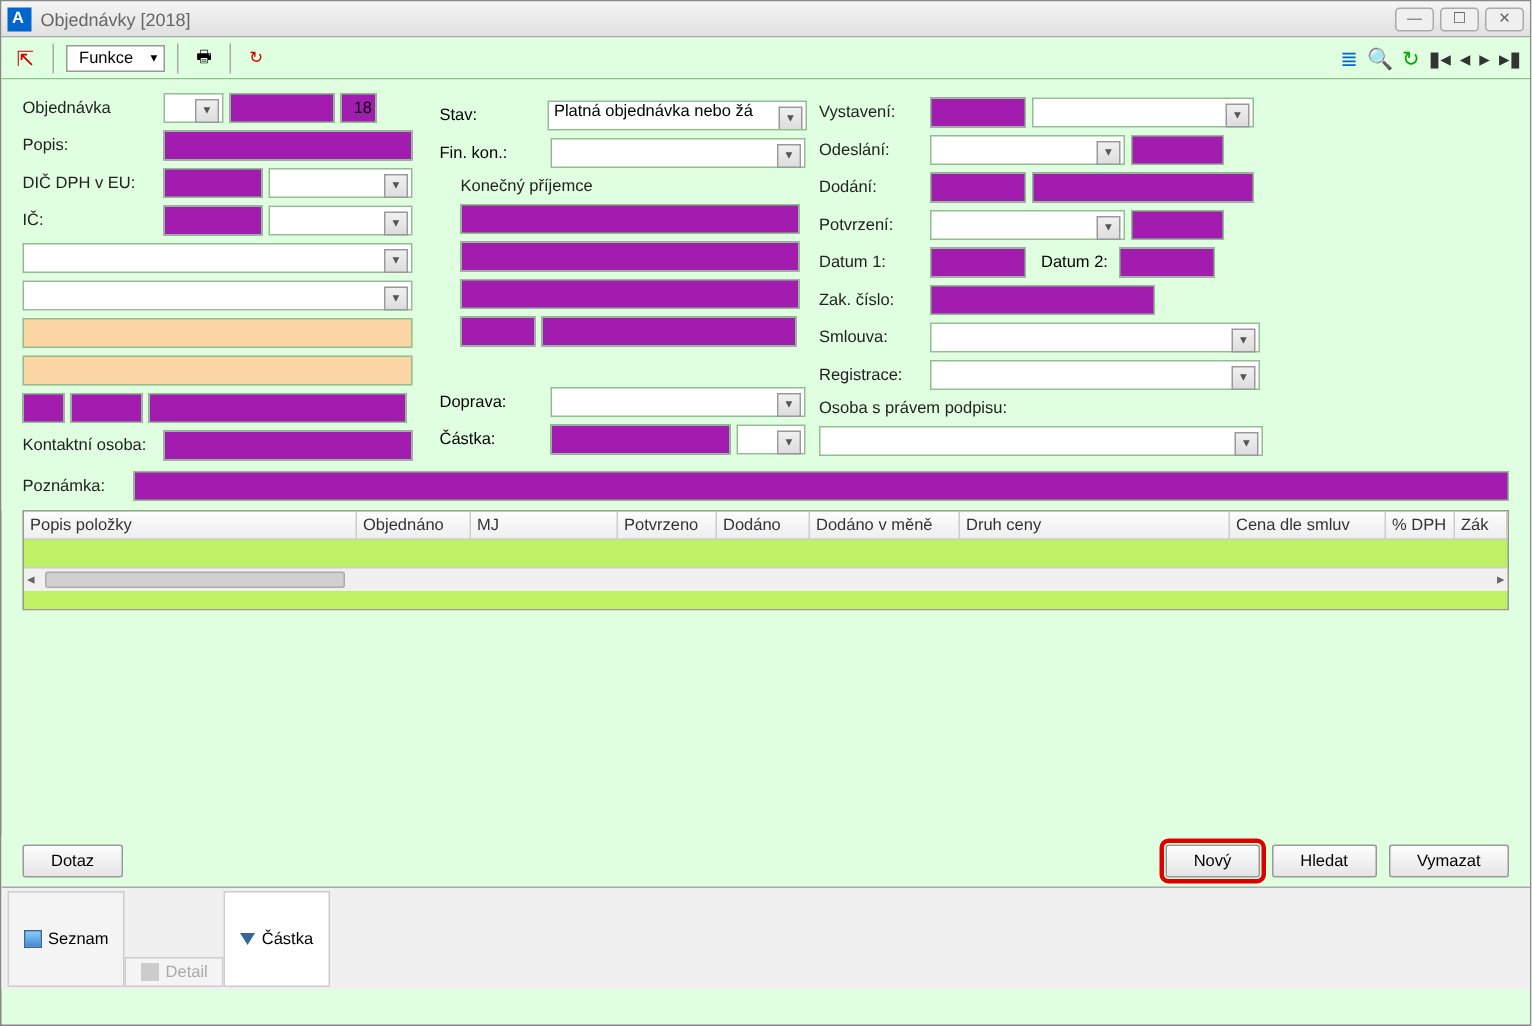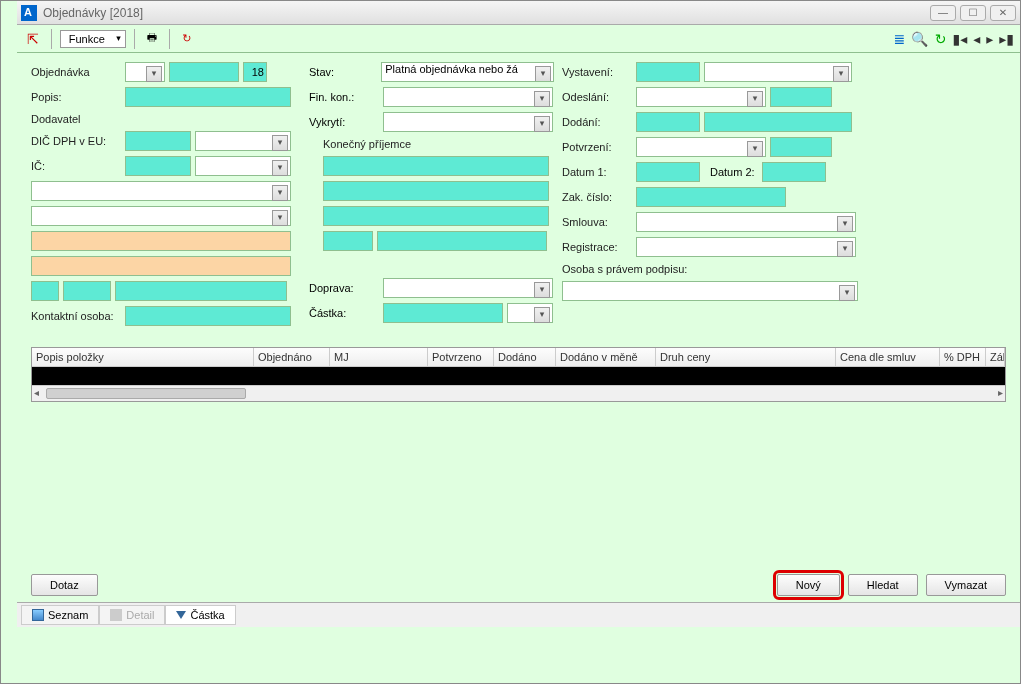--- a/index.html
+++ b/index.html
@@ -1,61 +1,61 @@
 <!DOCTYPE html>
 <html><head>
 <meta charset="utf-8">
 <style>
 * { box-sizing: border-box; margin: 0; padding: 0; }
 body { font-family: Tahoma, Arial, sans-serif; font-size: 11px; background: #fff; }
-.window { width: 1021px; height: 684px; border: 1px solid #888; background: #e0ffe0; position: relative; display: flex; flex-direction: column; padding-left: 16px; }
+.window { width: 1021px; height: 684px; border: 1px solid #888; background: #e0ffe0; position: relative; display: flex; flex-direction: column; }
 .titlebar { height: 24px; background: linear-gradient(#f5f5f5,#e0e0e0); border-bottom: 1px solid #aaa; display: flex; align-items: center; padding: 0 4px; }
 .titlebar .app-icon { width: 16px; height: 16px; background: #0066cc; margin-right: 6px; position: relative; }
 .titlebar .app-icon::after { content: 'A'; color: #fff; font-size: 11px; font-weight: bold; position: absolute; left: 3px; top: 1px; }
 .titlebar .title { color: #666; font-size: 12px; }
 .titlebar .win-controls { margin-left: auto; display: flex; gap: 4px; }
 .titlebar .win-btn { width: 26px; height: 16px; border: 1px solid #aaa; background: #f0f0f0; border-radius: 3px; font-size: 10px; text-align: center; line-height: 13px; color: #666; cursor: pointer; }
 .toolbar { height: 28px; background: #e0ffe0; border-bottom: 1px solid #8fbf8f; display: flex; align-items: center; padding: 0 6px; gap: 4px; }
 .toolbar .tb-btn { padding: 2px 4px; cursor: pointer; display: flex; align-items: center; gap: 4px; }
 .toolbar .tb-sep { width: 1px; height: 20px; background: #aaa; margin: 0 4px; }
 .toolbar .funkce { border: 1px solid #999; background: #fff; padding: 2px 20px 2px 8px; position: relative; }
 .toolbar .funkce::after { content: '▾'; position: absolute; right: 4px; top: 2px; font-size: 9px; }
 .toolbar-right { margin-left: auto; display: flex; gap: 6px; align-items: center; }
 .nav-icon { font-size: 14px; cursor: pointer; color: #333; }
 .form-area { padding: 8px 14px 4px 14px; background: #e0ffe0; display: flex; gap: 8px; }
-.col { display: flex; flex-direction: column; gap: 3px; }
+.col { display: flex; flex-direction: column; gap: 3px; justify-content: center; }
 .col1 { width: 270px; }
 .col2 { width: 245px; }
 .col3 { width: 310px; }
 .row { display: flex; align-items: center; gap: 4px; min-height: 22px; }
 .lbl { width: 90px; color: #222; }
 .lbl-w { width: 70px; }
-input.fld, .combo, .combo-sm { height: 20px; border: 1px solid #8fbf8f; background: #5eead4; padding: 0 2px; font-size: 11px; }
+input.fld, .combo, .combo-sm { height: 20px; border: 1px solid #8fbf8f; background: #a21caf; padding: 0 2px; font-size: 11px; }
 .combo { position: relative; background: #fff; }
 .combo::after { content: '▾'; position: absolute; right: 2px; top: 3px; font-size: 9px; color: #555; background: linear-gradient(#f0f0f0,#ddd); border: 1px solid #999; width: 14px; height: 14px; text-align: center; line-height: 12px; }
 .orange { background: #fcd5a5 !important; }
 .group-label { color: #222; margin: 2px 0; }
 .tabs { display: flex; background: #e0ffe0; padding: 0 14px; border-bottom: 1px solid #999; margin-top: 6px; }
 .tab { border: 1px solid #999; border-bottom: none; padding: 3px 10px; background: #f0f0f0; margin-right: 0px; font-size: 11px; cursor: pointer; }
 .tab.active { background: #fff; font-weight: normal; position: relative; top: 1px; }
-.grid { margin: 16px 14px; background: #000000; border: 1px solid #999; height: 55px; overflow: hidden; }
+.grid { margin: 0 14px; background: #bef264; border: 1px solid #999; height: 67px; overflow: hidden; }
 .grid-head { display: flex; background: linear-gradient(#fdfdfd,#eee); border-bottom: 1px solid #ccc; }
 .grid-head .gh { border-right: 1px solid #ccc; padding: 3px 4px; font-size: 11px; color: #333; white-space: nowrap; overflow: hidden; }
 .scrollbar { height: 16px; background: #f0f0f0; border-top: 1px solid #ccc; position: relative; }
 .scrollbar .thumb { position: absolute; left: 14px; top: 2px; width: 200px; height: 11px; background: #d0d0d0; border: 1px solid #aaa; border-radius: 2px; }
 .scrollbar::before { content: '◂'; position: absolute; left: 2px; top: 1px; font-size: 10px; color: #666; }
 .scrollbar::after { content: '▸'; position: absolute; right: 2px; top: 1px; font-size: 10px; color: #666; }
 .grid-body-space { background: #e0ffe0; margin: 0 14px; height: 150px; }
 .bottom-buttons { display: flex; padding: 6px 14px; gap: 8px; background: #e0ffe0; align-items: center; }
 .btn { border: 1px solid #999; background: linear-gradient(#fdfdfd,#e5e5e5); padding: 4px 18px; font-size: 11px; cursor: pointer; border-radius: 2px; }
 .btn-highlight { outline: 3px solid #d00; outline-offset: 1px; }
 .bottom-tabs { display: flex; background: #f0f0f0; border-top: 1px solid #aaa; padding: 2px 4px; }
 .btab { display: flex; align-items: center; gap: 4px; padding: 3px 10px; border: 1px solid #ccc; background: #f4f4f4; cursor: pointer; font-size: 11px; }
 .btab.active { background: #fff; }
-.btab.disabled { color: #aaa; }
+.btab.disabled { color: #aaa; margin-top: 44px; }
 .small-icon { width: 12px; height: 12px; display: inline-block; }
 .icon-list { background: linear-gradient(#8cf,#48c); border: 1px solid #369; }
 .icon-detail { background: #ccc; }
 .icon-filter { width: 0; height: 0; border-left: 5px solid transparent; border-right: 5px solid transparent; border-top: 8px solid #369; position: relative; }
 </style>
 </head>
 <body>
 
 <div class="window">
 
@@ -98,21 +98,20 @@
       <div class="row">
         <span class="lbl">Objednávka</span>
         <div class="combo" style="width:40px"></div>
         <input class="fld" style="width: 70px;">
         <input class="fld" style="width: 24px; text-align: right;" value="18">
       </div>
       <div class="row">
         <span class="lbl">Popis:</span>
         <input class="fld" style="width: 166px;">
       </div>
-      <div class="group-label">Dodavatel</div>
       <div class="row">
         <span class="lbl">DIČ DPH v EU:</span>
         <input class="fld" style="width: 66px;">
         <div class="combo" style="width:96px"></div>
       </div>
       <div class="row">
         <span class="lbl">IČ:</span>
         <input class="fld" style="width: 66px;">
         <div class="combo" style="width:96px"></div>
       </div>
@@ -141,24 +140,20 @@
 
     <div class="col col2">
       <div class="row">
         <span class="lbl-w">Stav:</span>
         <div class="combo" style="width:177px;padding-left:3px;white-space:nowrap;overflow:hidden"><span>Platná objednávka nebo žá</span></div>
       </div>
       <div class="row">
         <span class="lbl-w">Fin. kon.:</span>
         <div class="combo" style="width:170px"></div>
       </div>
-      <div class="row">
-        <span class="lbl-w">Vykrytí:</span>
-        <div class="combo" style="width:170px"></div>
-      </div>
       <div class="group-label" style="padding-left:14px">Konečný příjemce</div>
       <div class="row">
           <input class="fld" style="width: 226px; margin-left: 14px;">
         </div>
       <div class="row">
           <input class="fld" style="width: 226px; margin-left: 14px;">
         </div>
       <div class="row">
           <input class="fld" style="width: 226px; margin-left: 14px;">
         </div>
@@ -216,20 +211,24 @@
         <span class="lbl" style="width:70px">Registrace:</span>
         <div class="combo" style="width:220px"></div>
       </div>
       <div class="group-label">Osoba s právem podpisu:</div>
       <div class="row">
         <div class="combo" style="width:296px"></div>
       </div>
     </div>
   </div>
 
+  <div class="row" style="padding:2px 14px 6px 14px;background:#e0ffe0">
+    <span class="lbl" style="width:70px">Poznámka:</span>
+    <input class="fld" style="flex: 1 1 0%;">
+  </div>
 
 
   <div class="grid">
     <div class="grid-head">
       <div class="gh" style="width:222px">Popis položky</div>
       <div class="gh" style="width:76px">Objednáno</div>
       <div class="gh" style="width:98px">MJ</div>
       <div class="gh" style="width:66px">Potvrzeno</div>
       <div class="gh" style="width:62px">Dodáno</div>
       <div class="gh" style="width:100px">Dodáno v měně</div>

